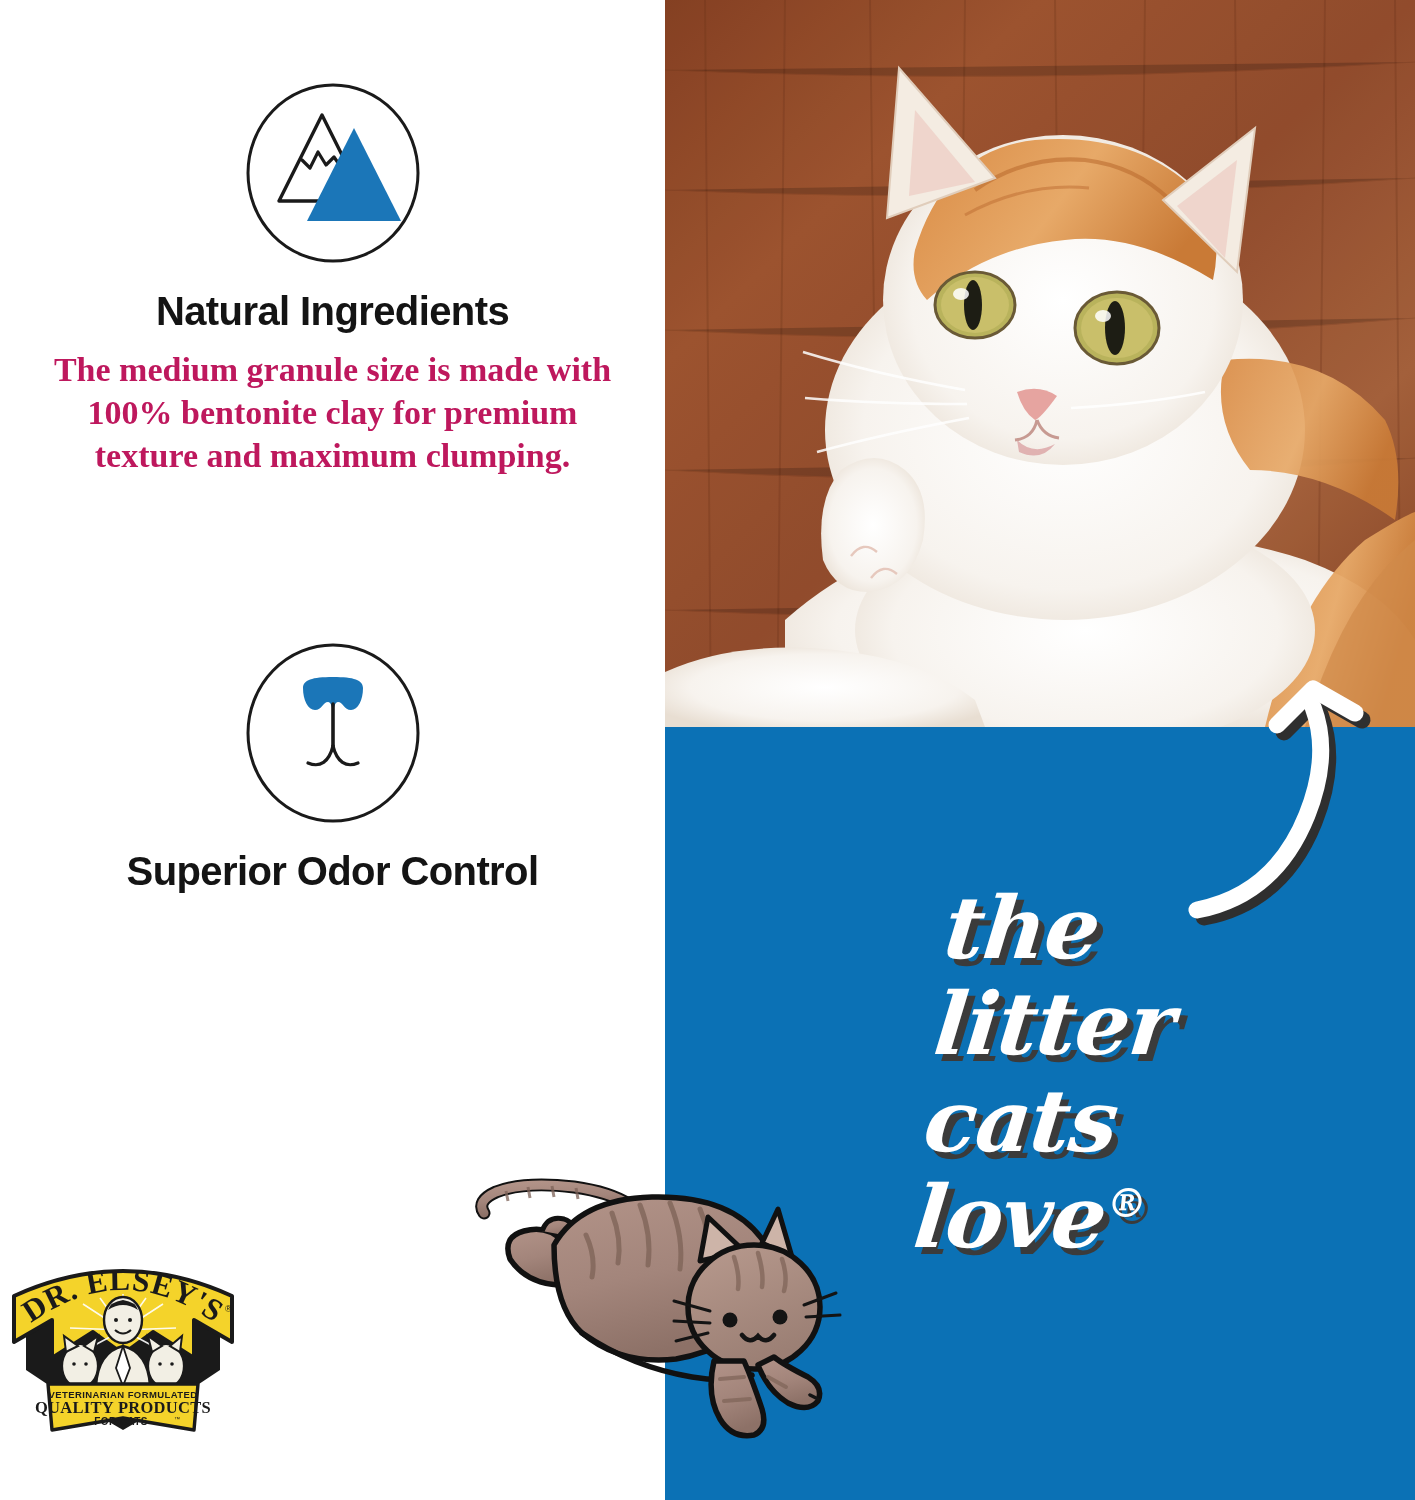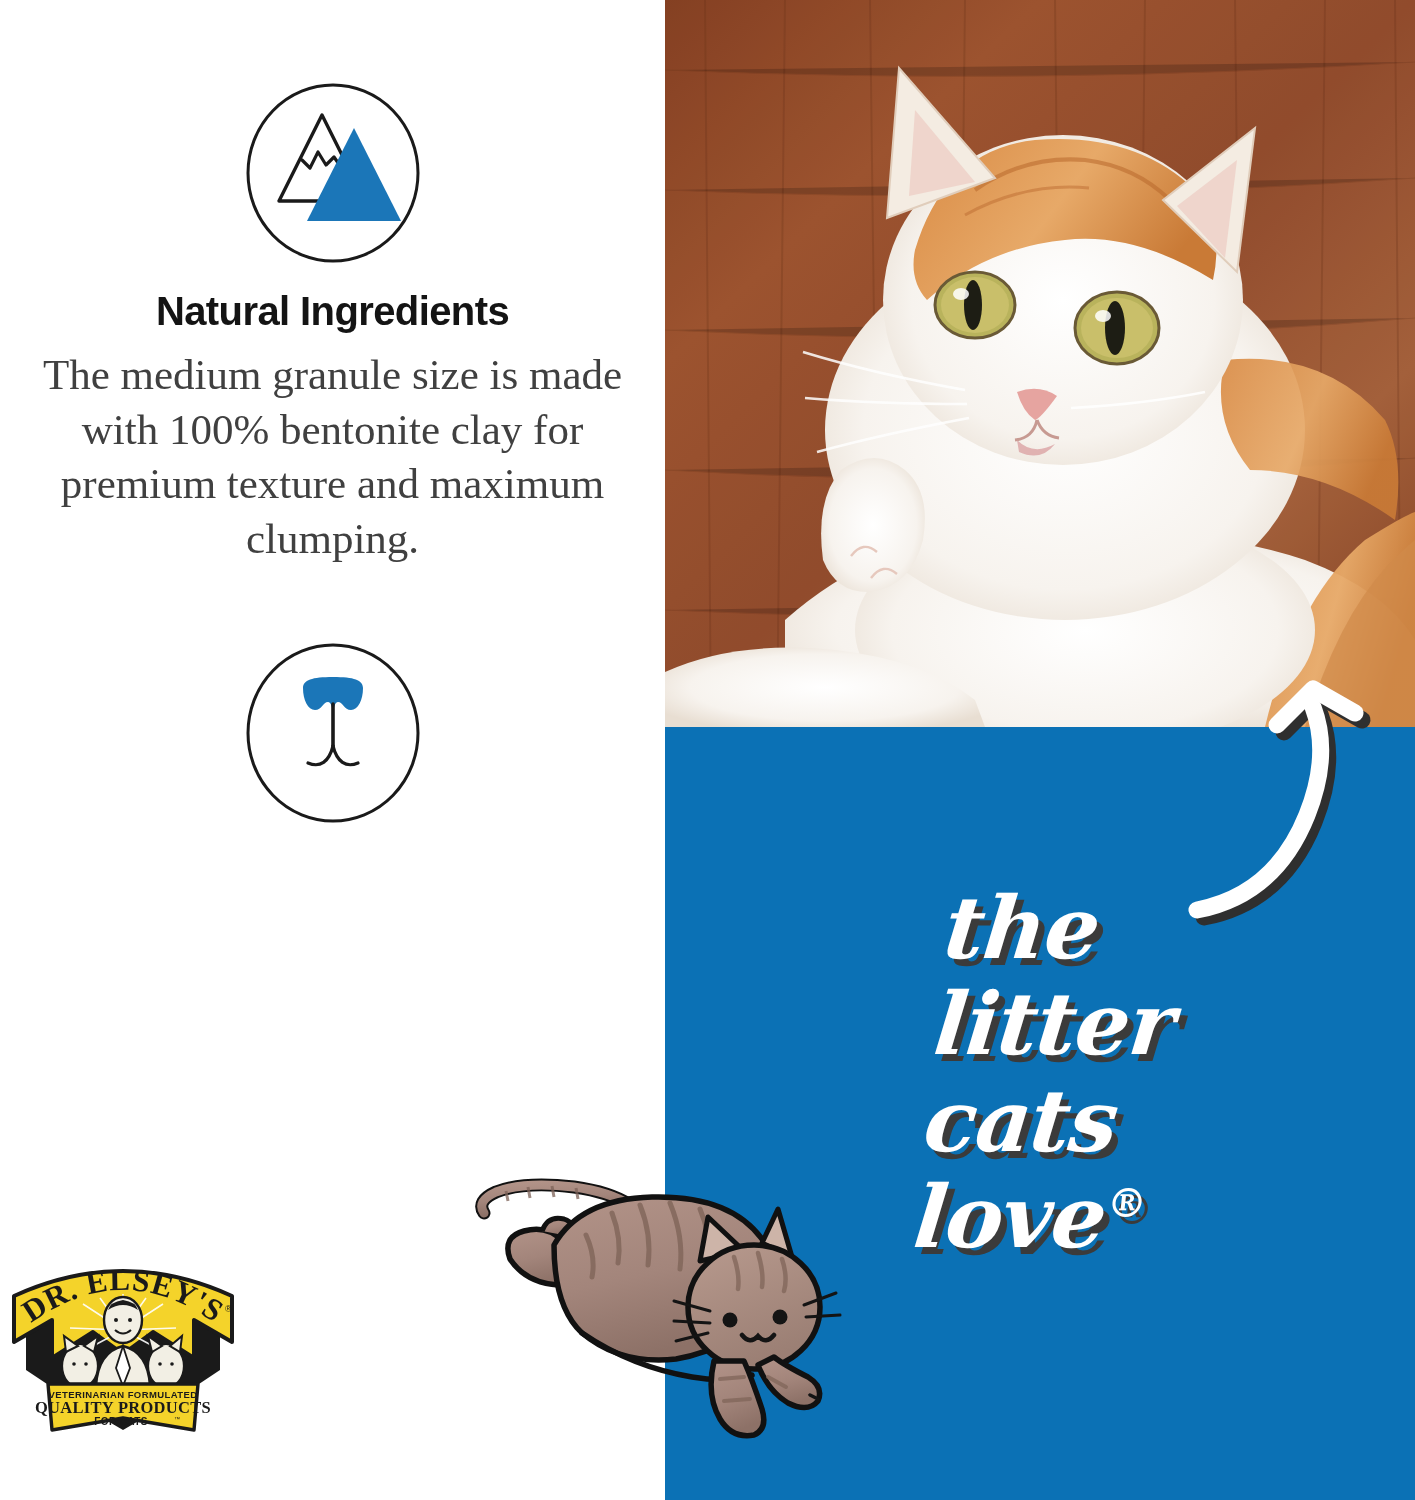--- a/index.html
+++ b/index.html
@@ -49,25 +49,26 @@
     font-family: "Liberation Sans", sans-serif;
     font-weight: bold;
     font-size: 40px;
     letter-spacing: -0.6px;
     color: #141414;
     margin: 22px 0 0 0;
     line-height: 1.05;
   }
   .feature-body {
     font-family: "Liberation Serif", serif;
-    font-size: 43px;
+    font-size: 34px;
     line-height: 1.27;
-    color: #404040;
+    color: #be185d;
     margin: 16px auto 0 auto;
     width: 600px;
+    font-weight: bold;
   }
 
   
   #brand-logo {
     position: absolute;
     left: 8px;
     top: 1258px;
     width: 230px;
     height: 182px;
   }
@@ -167,20 +168,21 @@
                    C 100 72, 99 64, 94 64
                    C 91 64, 89.6 69, 89 78
                    C 88.4 69, 87 64, 84 64
                    C 79 64, 78 72, 71 72
                    C 64 72, 59 62, 59 50 Z" fill="#1b76b8"></path>
           <path d="M89 66 L89 108" fill="none" stroke="#1a1a1a" stroke-width="3.6" stroke-linecap="round"></path>
           <path d="M89 108 C 85 124, 76 130, 64 125" fill="none" stroke="#1a1a1a" stroke-width="3.2" stroke-linecap="round"></path>
           <path d="M89 108 C 93 124, 102 130, 114 125" fill="none" stroke="#1a1a1a" stroke-width="3.2" stroke-linecap="round"></path>
         </svg>
       </div>
+      <div class="feature-title">Superior Odor Control</div>
     </div>
 
     <div id="brand-logo">
       <svg width="230" height="182" viewBox="0 0 230 182" xmlns="http://www.w3.org/2000/svg">
         <defs>
           <path id="arcTop" d="M22 66 Q115 -2 208 66"></path>
         </defs>
 
         <path d="M18 44 L115 18 L212 44 L212 112 L170 140 L115 172 L60 140 L18 112 Z" fill="#1a1a1a"></path>
 

